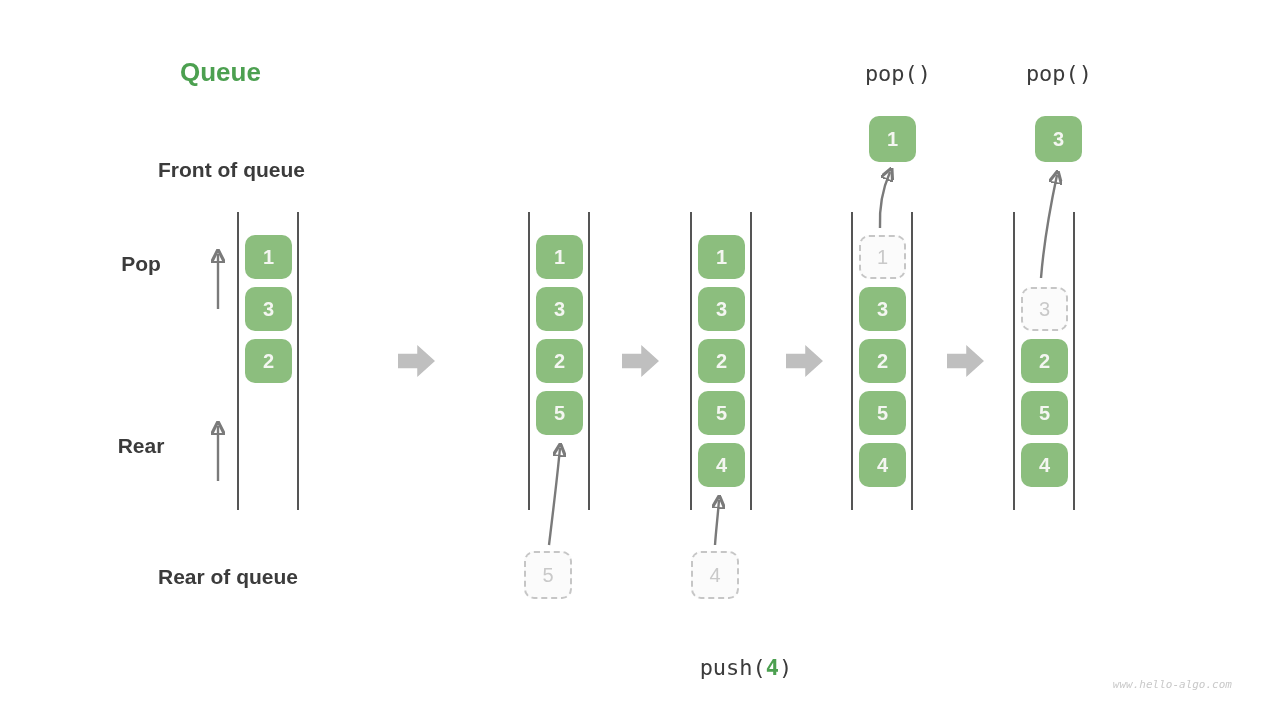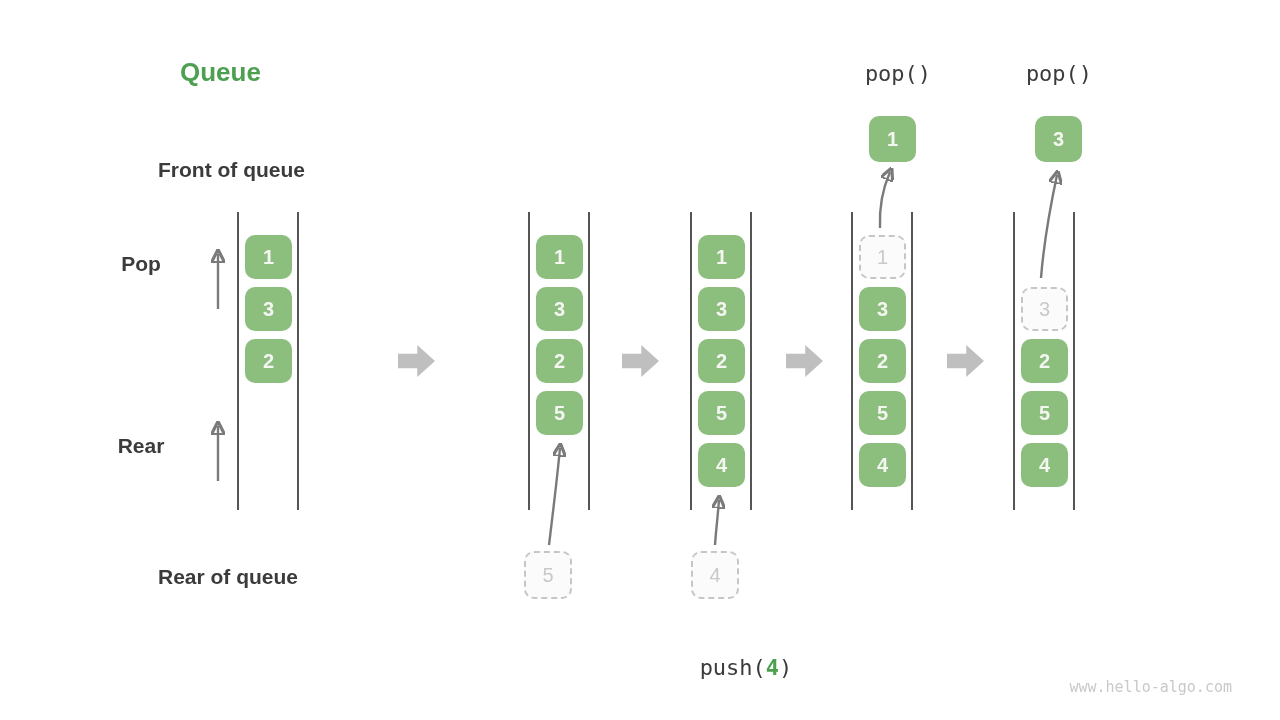--- a/index.html
+++ b/index.html
@@ -49,21 +49,21 @@
   .op .arg { color:#4CA050; font-weight:700; }
   .block-arrow {
     position:absolute; width:37px; height:32px; background:#BFBFBF;
     clip-path:polygon(0 27%, 52% 27%, 52% 0, 100% 50%, 52% 100%, 52% 73%, 0 73%);
   }
   .overlay { position:absolute; left:0; top:0; pointer-events:none; }
   .overlay path, .overlay line { fill:none; stroke:#7A7A7A; stroke-width:2.4; }
   .watermark {
     position:absolute; right:48px; top:678px;
     font-family:"DejaVu Sans Mono","Liberation Mono",monospace;
-    font-size:15px; color:#C9C9C9; font-weight:400;
+    font-size:11px; color:#C9C9C9; font-weight:400;font-style:italic;
   }
 </style>
 </head>
 <body>
 
 <div class="canvas">
 
   <div class="title">Queue</div>
 
   <div class="caption front">Front of queue</div>

